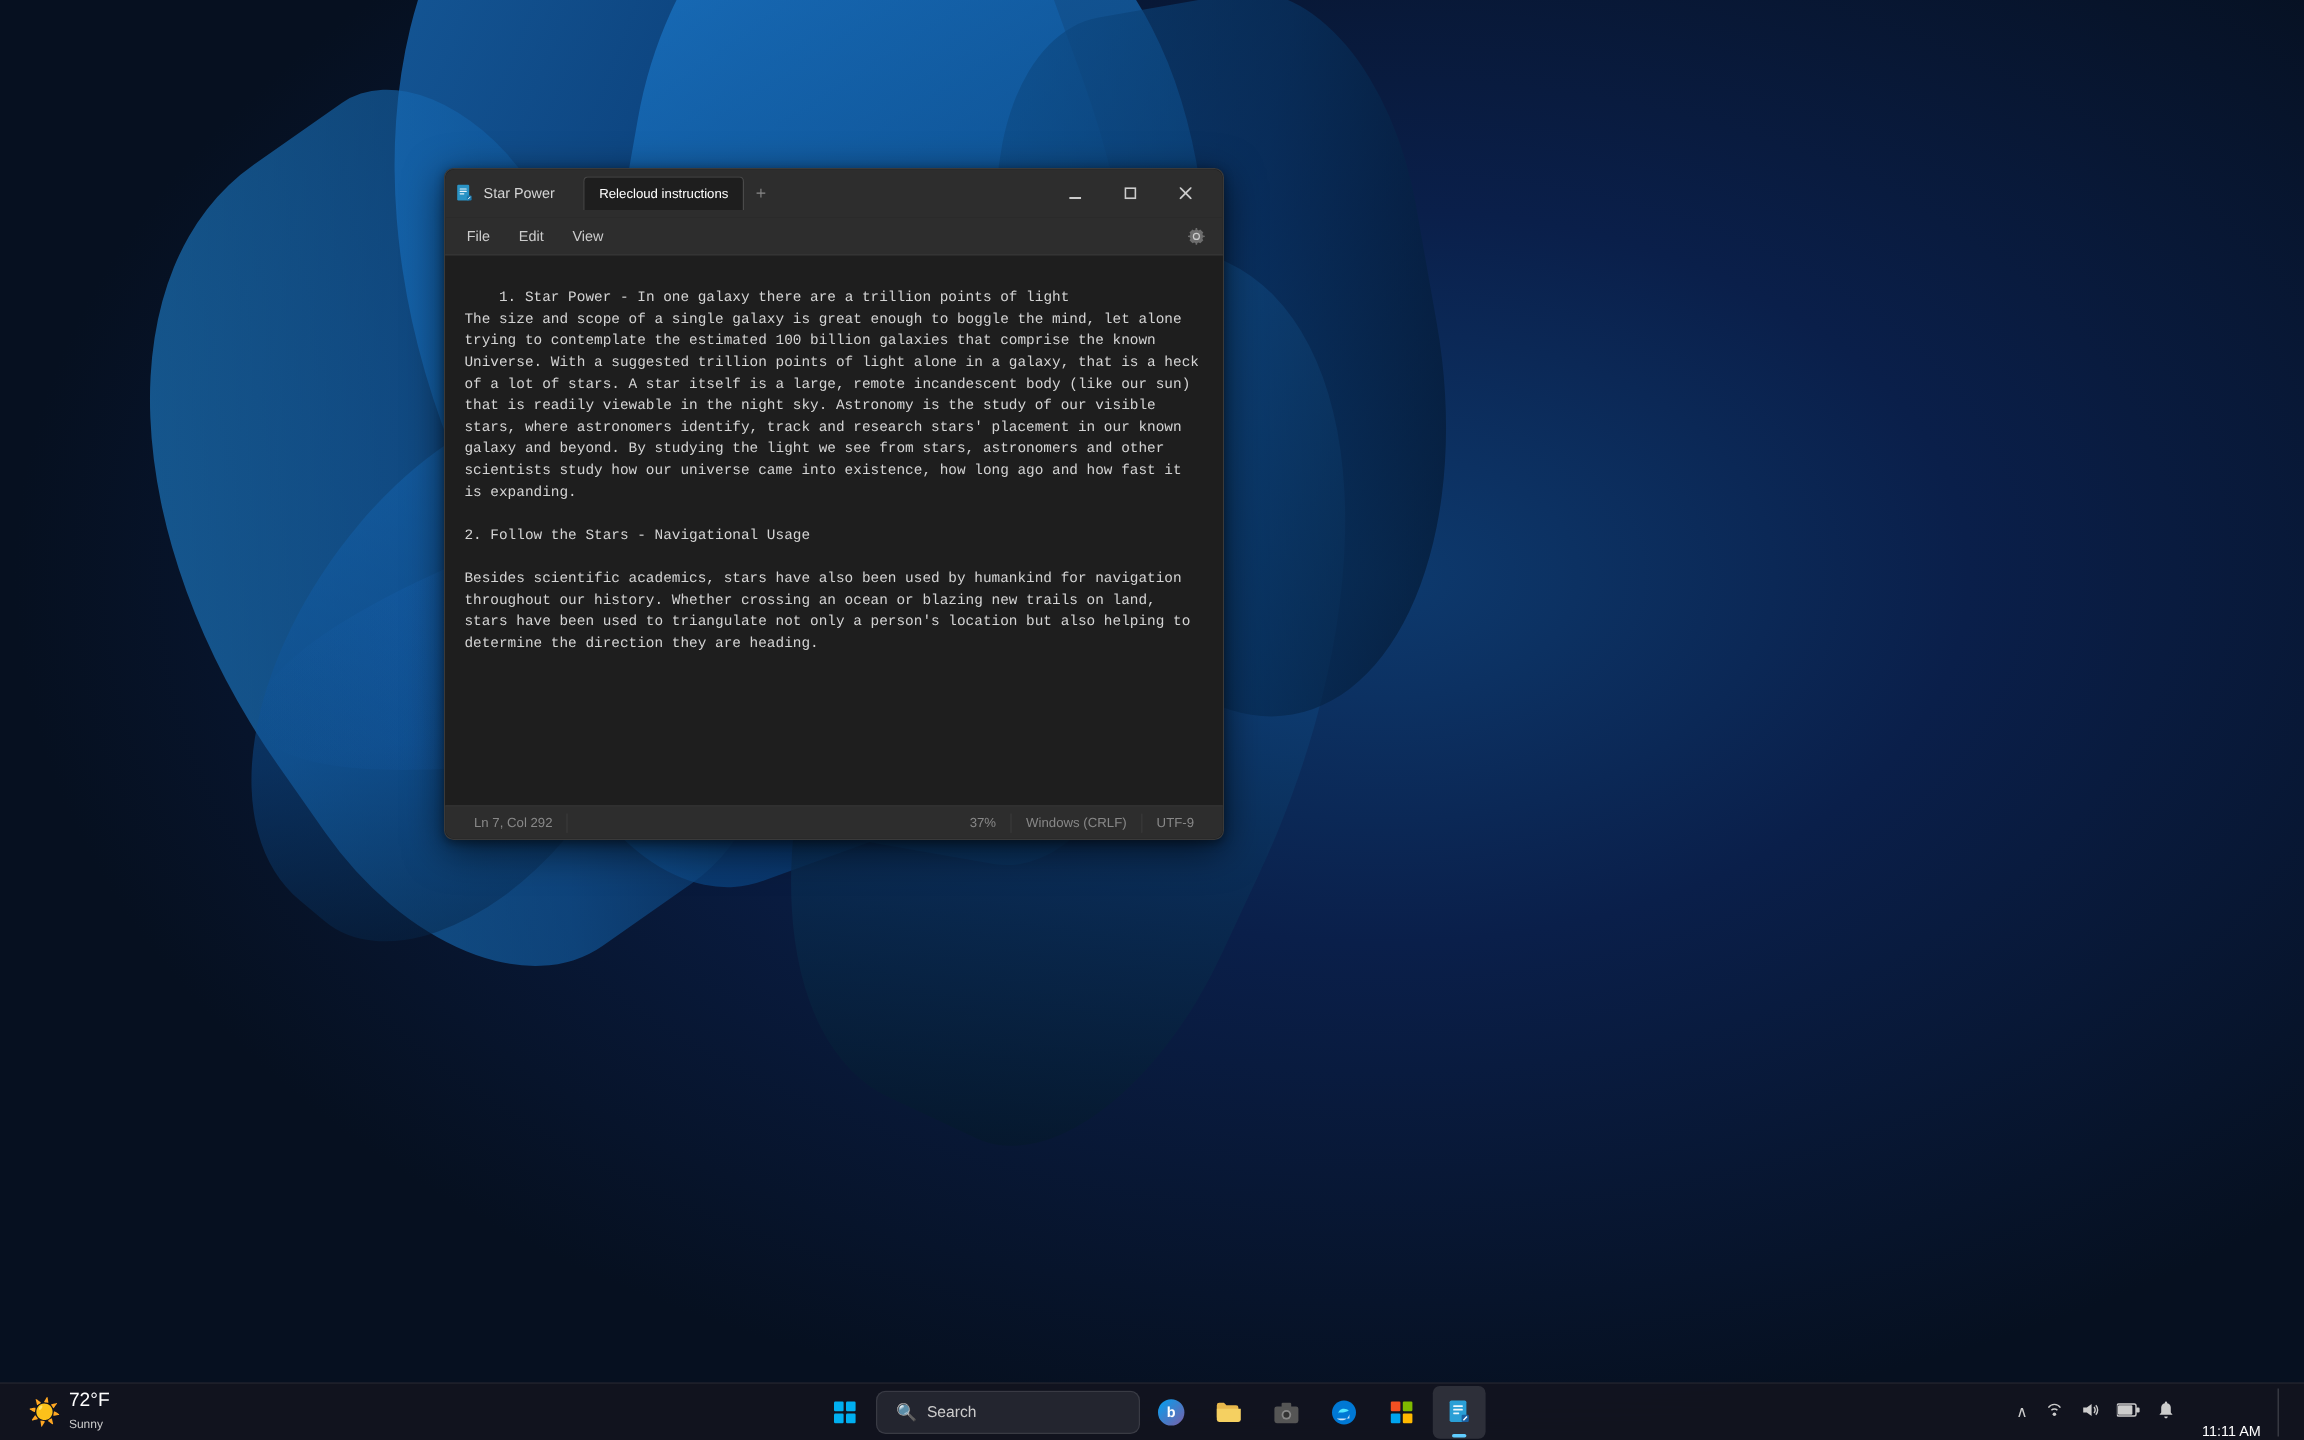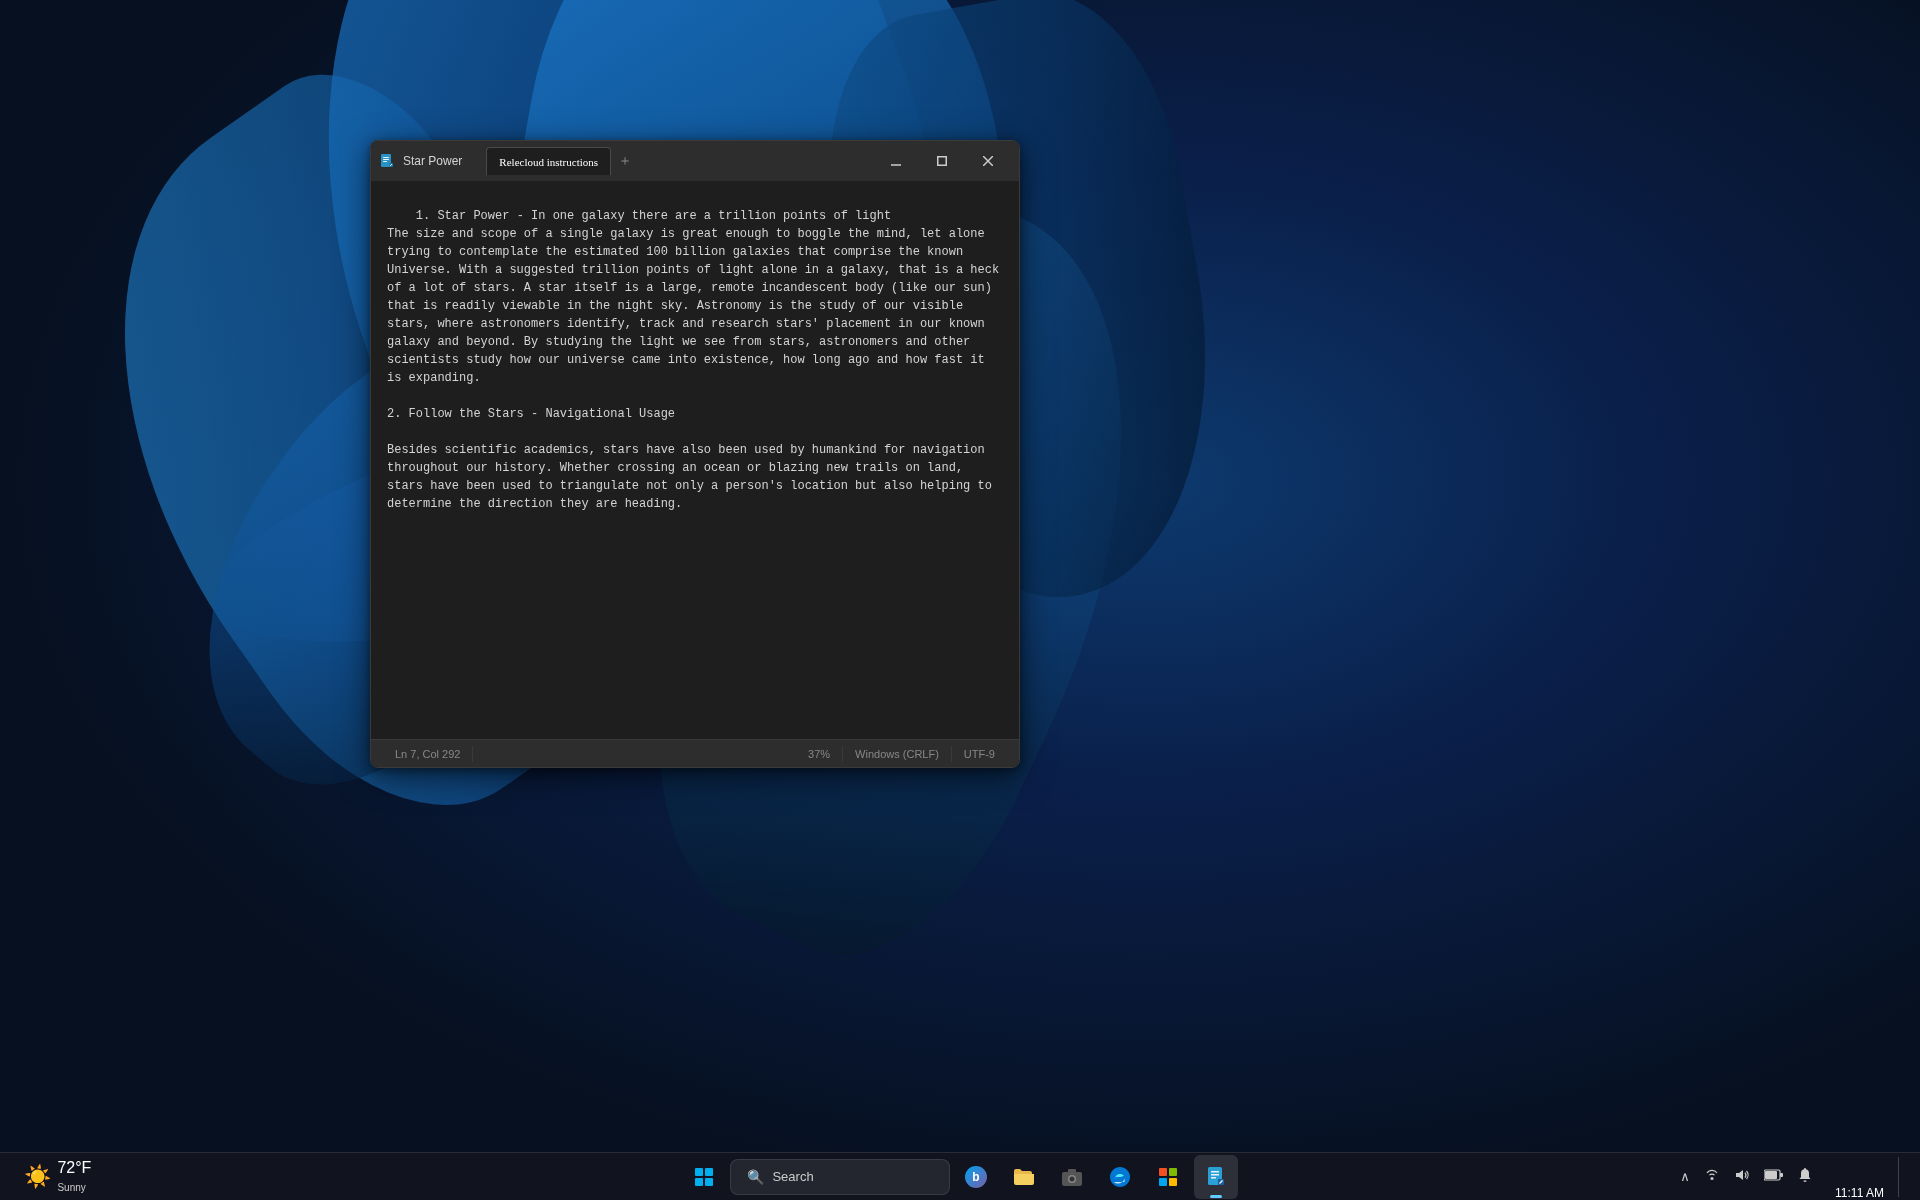--- a/index.html
+++ b/index.html
@@ -102,21 +102,21 @@
       transform: rotate(-15deg);
       border-radius: 50%;
     }
 
     
     .notepad-window {
       position: absolute;
       top: 140px;
       left: 370px;
       width: 650px;
-      height: 628px;
+      height: 560px;
       background: #1e1e1e;
       border-radius: 8px;
       box-shadow: 0 8px 32px rgba(0,0,0,0.6), 0 2px 8px rgba(0,0,0,0.4);
       display: flex;
       flex-direction: column;
       border: 1px solid #3a3a3a;
     }
 
     
     .title-bar {
@@ -153,21 +153,20 @@
       font-size: 12px;
       color: #d4d4d4;
       font-family: 'Segoe UI', sans-serif;
     }
 
     .tab-bar {
       display: flex;
       align-items: center;
       gap: 2px;
       margin-left: 16px;
-      font-family: Liberation Serif, serif;
     }
 
     .tab {
       height: 28px;
       padding: 0 12px;
       background: #3c3c3c;
       border-radius: 4px 4px 0 0;
       display: flex;
       align-items: center;
       font-size: 11px;
@@ -482,20 +481,33 @@
       </div>
       <div class="title-bar-btn close">
         <svg width="10" height="10" viewBox="0 0 10 10">
           <line x1="0" y1="0" x2="10" y2="10" stroke="#cccccc" stroke-width="1.5"></line>
           <line x1="10" y1="0" x2="0" y2="10" stroke="#cccccc" stroke-width="1.5"></line>
         </svg>
       </div>
     </div>
   </div>
 
+  <div class="menu-bar">
+    <div class="menu-item">File</div>
+    <div class="menu-item">Edit</div>
+    <div class="menu-item">View</div>
+    <div class="menu-bar-right">
+      <div class="settings-icon">
+        <svg width="16" height="16" viewBox="0 0 16 16" fill="#cccccc">
+          <path d="M8 5a3 3 0 1 0 0 6 3 3 0 0 0 0-6zm0 1a2 2 0 1 1 0 4 2 2 0 0 1 0-4z"></path>
+          <path d="M7.4 1l-.2 1.5a5.5 5.5 0 0 0-1.1.5L4.8 2.2 2.2 4.8l.8 1.3a5.5 5.5 0 0 0-.5 1.1L1 7.4v1.2l1.5.2a5.5 5.5 0 0 0 .5 1.1l-.8 1.3 2.6 2.6 1.3-.8a5.5 5.5 0 0 0 1.1.5l.2 1.5h1.2l.2-1.5a5.5 5.5 0 0 0 1.1-.5l1.3.8 2.6-2.6-.8-1.3a5.5 5.5 0 0 0 .5-1.1l1.5-.2V7.4l-1.5-.2a5.5 5.5 0 0 0-.5-1.1l.8-1.3-2.6-2.6-1.3.8a5.5 5.5 0 0 0-1.1-.5L8.6 1H7.4z" opacity="0.4"></path>
+        </svg>
+      </div>
+    </div>
+  </div>
 
   <div class="text-content">
     <span>1. Star Power - In one galaxy there are a trillion points of light</span><span>
 The size and scope of a single galaxy is great enough to boggle the mind, let alone trying to contemplate the estimated 100 billion galaxies that comprise the known Universe. With a suggested trillion points of light alone in a galaxy, that is a heck of a lot of stars. A star itself is a large, remote incandescent body (like our sun) that is readily viewable in the night sky. Astronomy is the study of our visible stars, where astronomers identify, track and research stars' placement in our known galaxy and beyond. By studying the light we see from stars, astronomers and other scientists study how our universe came into existence, how long ago and how fast it is expanding.
 
 2. Follow the Stars - Navigational Usage
 
 Besides scientific academics, stars have also been used by humankind for navigation throughout our history. Whether crossing an ocean or blazing new trails on land, stars have been used to triangulate not only a person's location but also helping to determine the direction they are heading.</span>
   </div>
 

